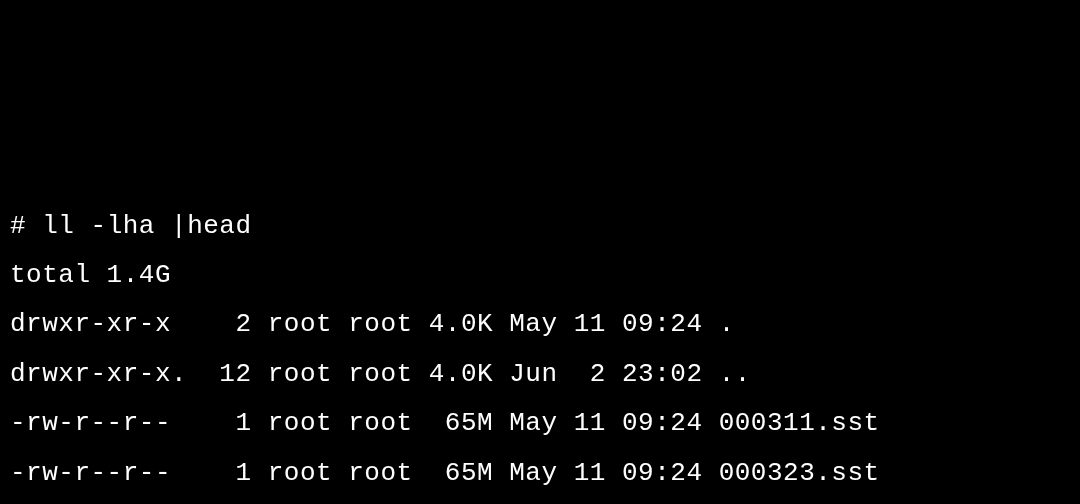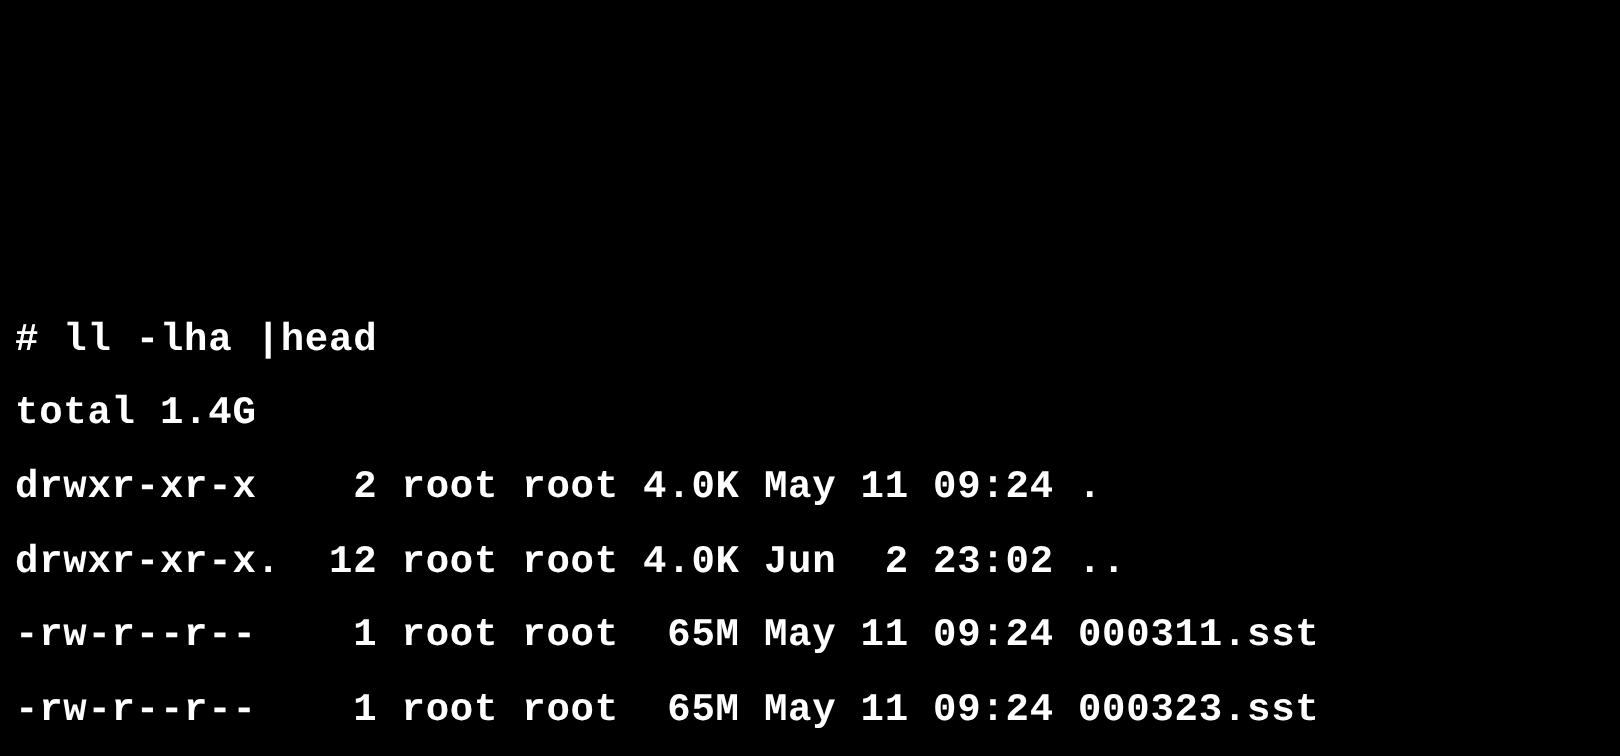--- a/index.html
+++ b/index.html
@@ -15,21 +15,20 @@
       line-height: 1.9;
       padding: 4px 10px;
       width: 1080px;
       height: 504px;
       overflow: hidden;
       white-space: pre;
       letter-spacing: 0.5px;
     }
     .terminal-line {
       display: block;
-      font-weight: bold;
     }
   </style>
 </head>
 <body>
 
 
 
 <span class="terminal-line"><span># </span><span>ll -lha |head</span></span><span class="terminal-line">total 1.4G</span><div id="listing"><span class="terminal-line"><span>drwxr-xr-x </span> <span>  2</span> <span>root</span> <span>root</span> <span>4.0K</span> <span>May</span> <span>11</span> <span>09:24</span> <span>.</span></span><span class="terminal-line"><span>drwxr-xr-x.</span> <span> 12</span> <span>root</span> <span>root</span> <span>4.0K</span> <span>Jun</span> <span> 2</span> <span>23:02</span> <span>..</span></span><span class="terminal-line"><span>-rw-r--r-- </span> <span>  1</span> <span>root</span> <span>root</span> <span> 65M</span> <span>May</span> <span>11</span> <span>09:24</span> <span>000311.sst</span></span><span class="terminal-line"><span>-rw-r--r-- </span> <span>  1</span> <span>root</span> <span>root</span> <span> 65M</span> <span>May</span> <span>11</span> <span>09:24</span> <span>000323.sst</span></span><span class="terminal-line">        </span></div>
 
 

